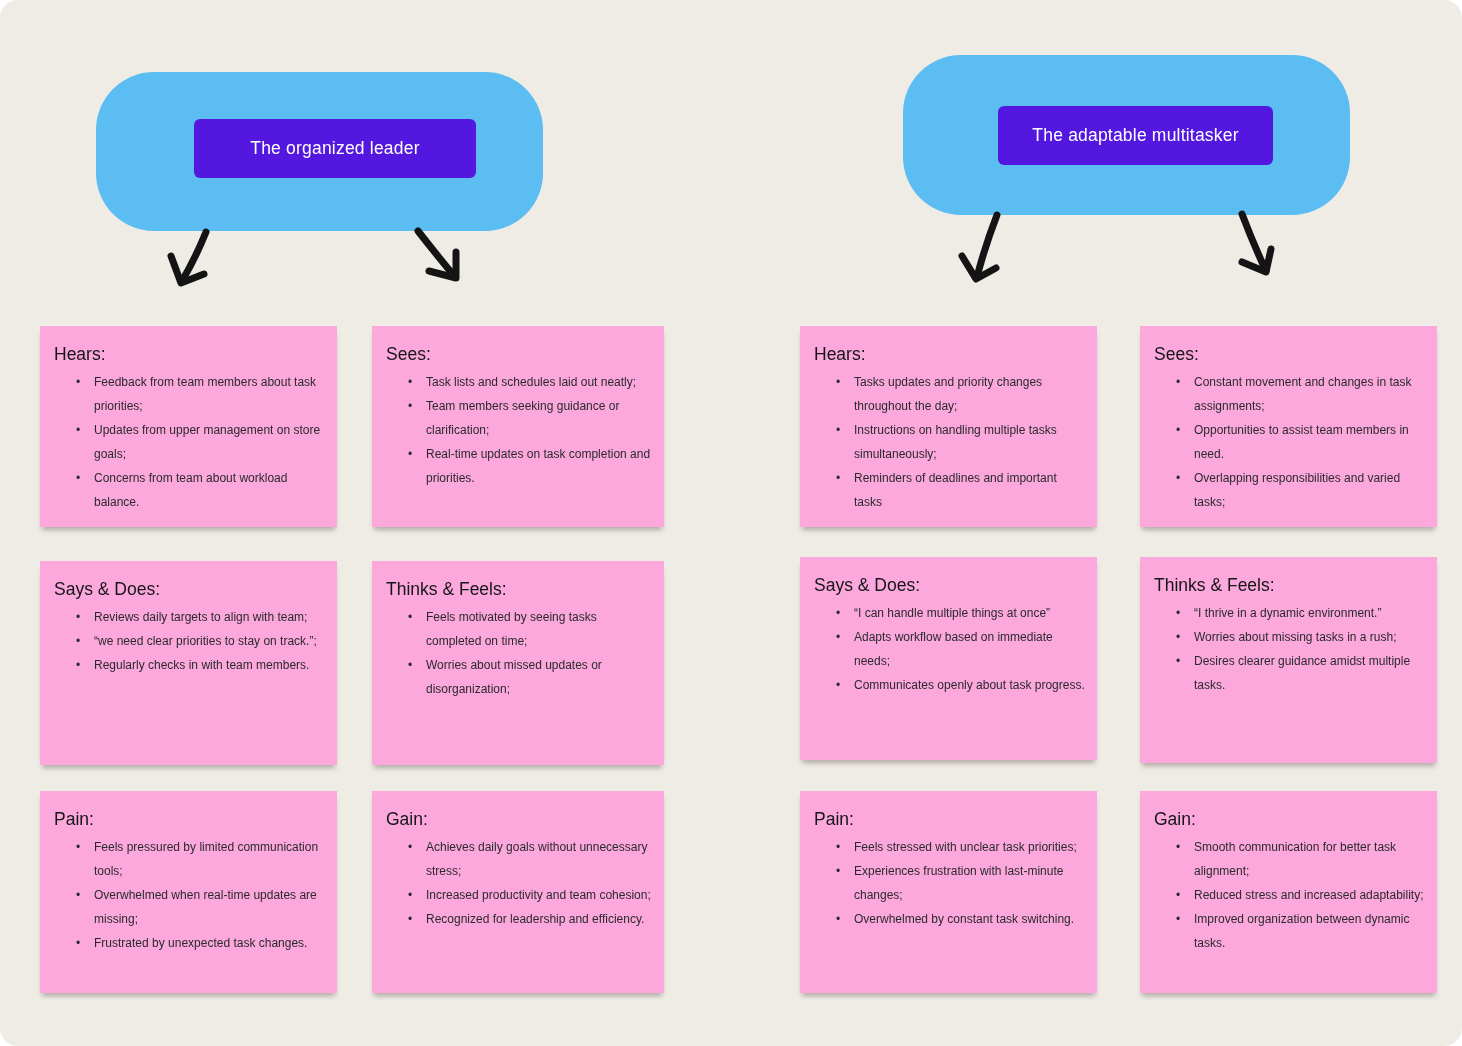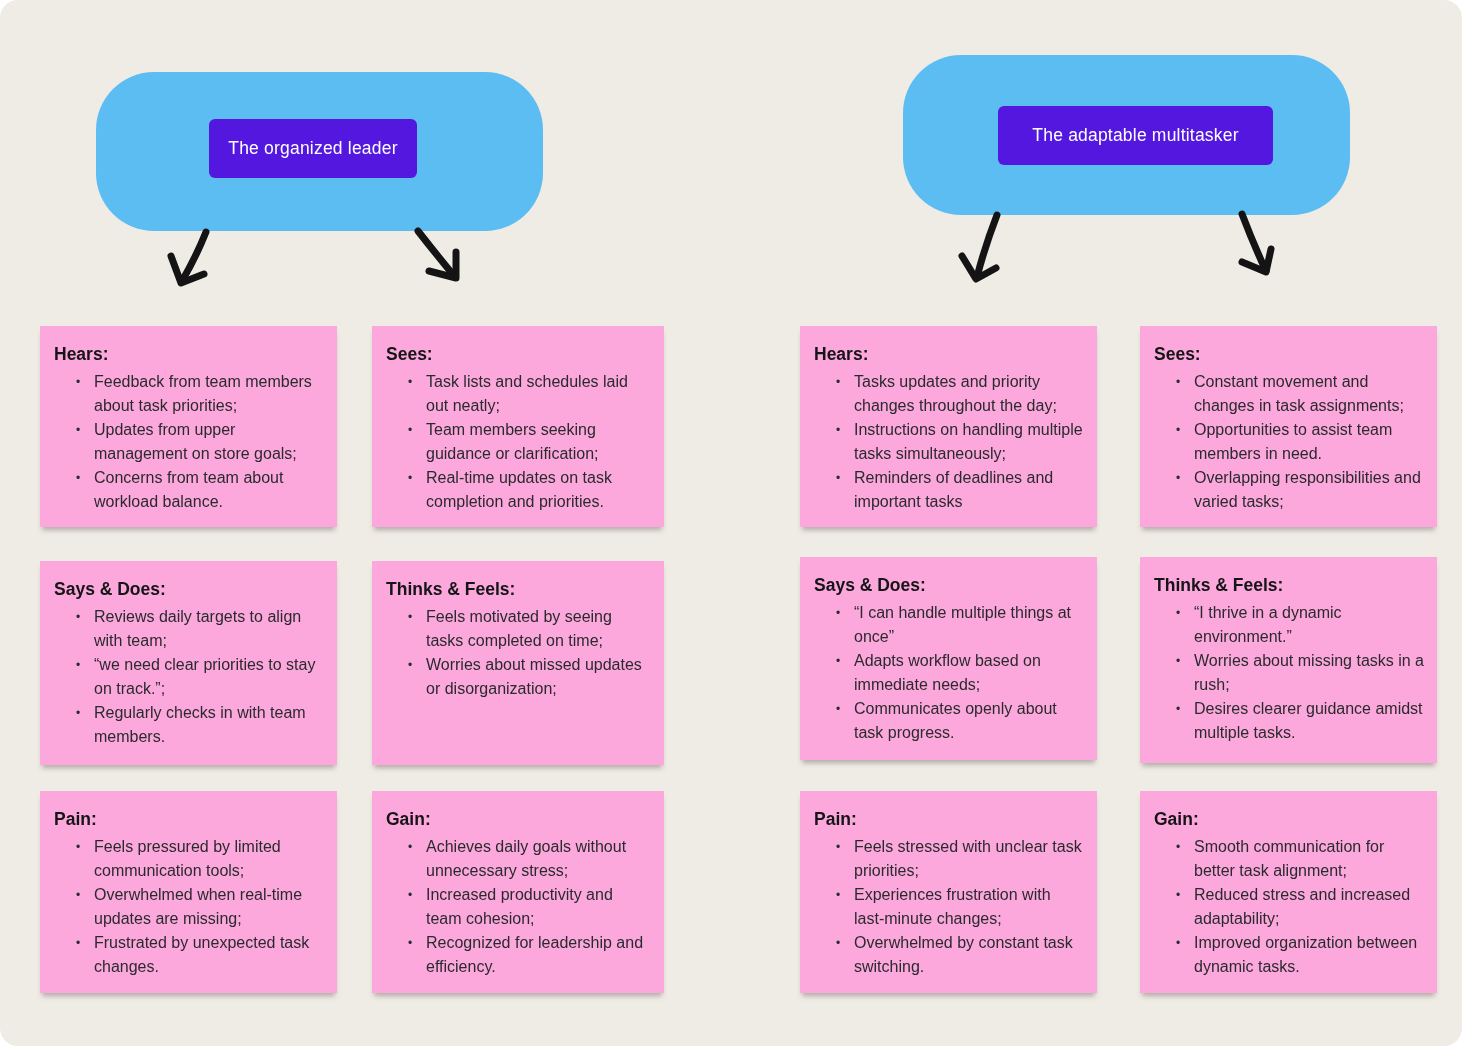--- a/index.html
+++ b/index.html
@@ -51,52 +51,52 @@
   }
   .note{
     position:absolute;
     width:297px;
     background:var(--color-note-pink);
     box-shadow:0 5px 5px -2px rgba(70,50,45,0.35);
     padding:15px 12px 12px 14px;
   }
   .note-title{
     font-size:17.5px;
-    font-weight:700;
+    font-weight:400;
     color:var(--color-note-title-text);
     line-height:22px;
     margin:2px 0 5px 0;
   }
   .note-list{
     list-style:none;
     margin:0;padding:0 0 0 13px;
   }
   .note-list li{
     position:relative;
     padding-left:27px;
-    font-size:16px;
+    font-size:12px;
     line-height:24px;
     color:var(--color-note-text);
   }
   .note-list li::before{
     content:"•";
     position:absolute;
     left:9px;top:0;
     font-size:12px;
     line-height:24px;
     color:var(--color-note-text);
   }
 </style>
 </head>
 <body>
 
 <div class="canvas">
 
   <div class="bubble" style="left:96px;top:72px;width:447px;height:159px;"></div>
-  <div class="bubble-label" style="left:209px;top:119px;width:208px;height:59px;">The organized leader</div>
+  <div class="bubble-label" style="left:194px;top:119px;width:282px;height:59px;">The organized leader</div>
 
   <div class="bubble" style="left:903px;top:55px;width:447px;height:160px;"></div>
   <div class="bubble-label" style="left:998px;top:106px;width:275px;height:59px;">The adaptable multitasker</div>
 
   <svg class="arrow-layer" viewBox="0 0 1462 1046" xmlns="http://www.w3.org/2000/svg">
     <g>
       <path d="M206,232 Q196,257 182,281"></path>
       <path d="M171,256 L181,283 L204,274"></path>
     </g>
     <g>

